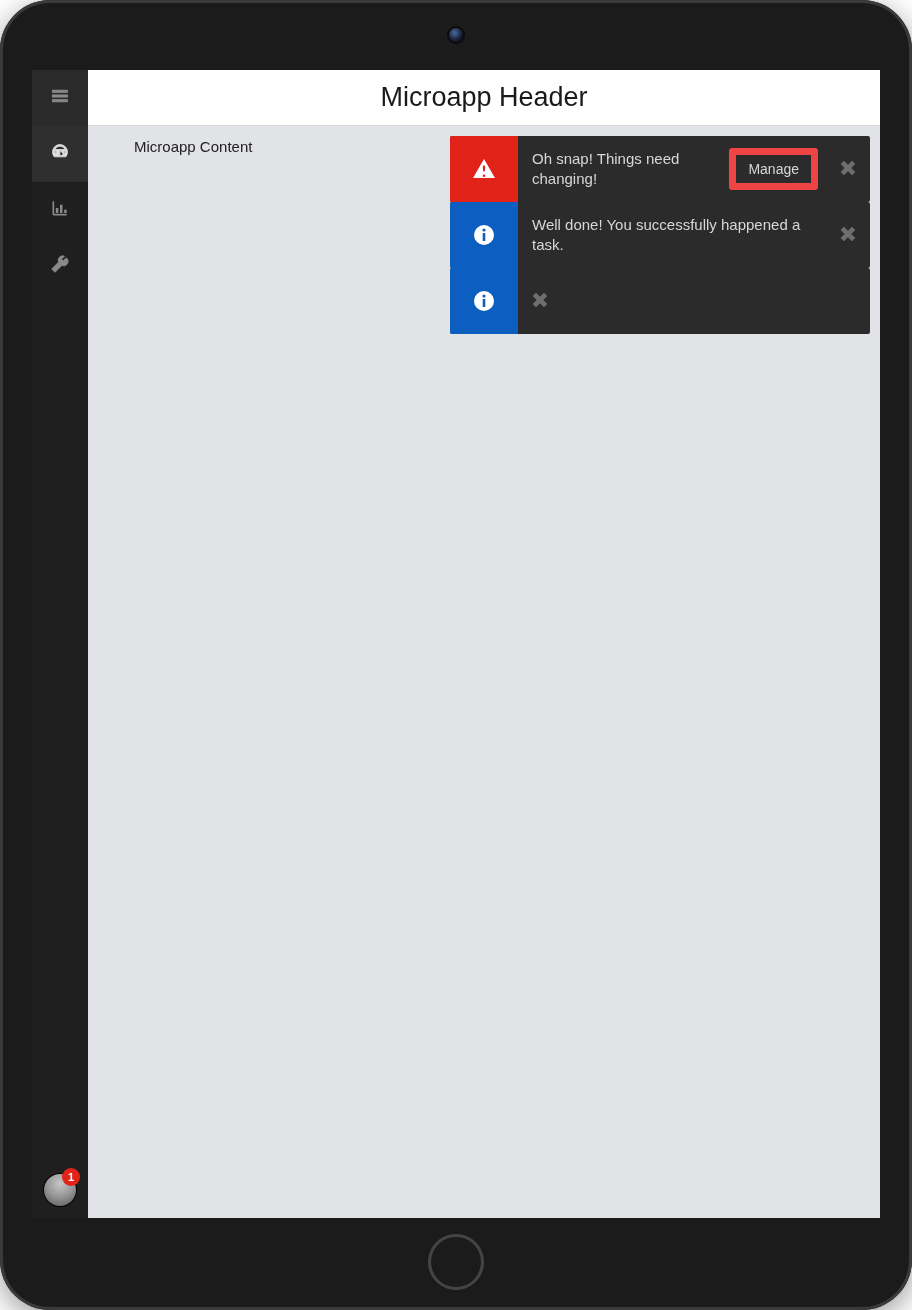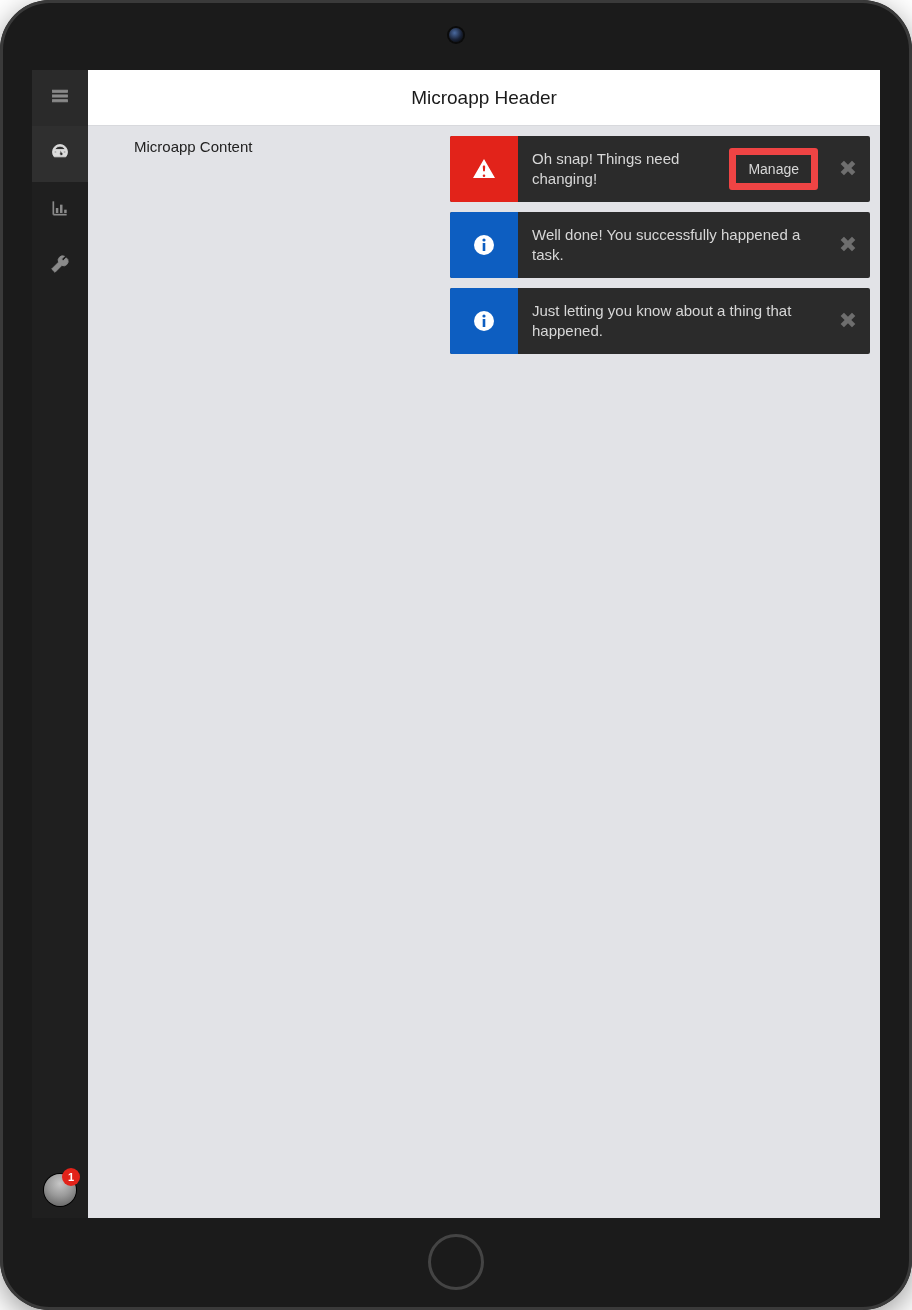--- a/index.html
+++ b/index.html
@@ -117,42 +117,41 @@
     flex-direction: column;
     min-width: 0;
   }
   .header {
     height: 56px;
     background: #fff;
     border-bottom: 1px solid #d8d9dd;
     display: flex;
     align-items: center;
     justify-content: center;
-    font-size: 19px;
+    font-size: 27px;
     color: #1a1a1a;
   }
   .content {
     flex: 1;
     background: #e2e3e7;
     position: relative;
     padding: 12px 14px;
     font-size: 15px;
     color: #222;
     margin-left: 32px;
   }
 
   
   .toast-stack {
     position: absolute;
     top: 10px;
     right: 10px;
     width: 420px;
     display: flex;
     flex-direction: column;
-    gap: 10px;
   }
   .toast {
     display: flex;
     align-items: stretch;
     background: #2b2b2b;
     color: #d7d7d7;
     border-radius: 2px;
     overflow: hidden;
     min-height: 66px;
   }
@@ -285,21 +284,20 @@
           </div>
 
           <div class="toast">
             <div class="toast-icon blue">
               <svg viewBox="0 0 24 24">
                   <circle cx="12" cy="12" r="10"></circle>
                   <rect x="10.7" y="10" width="2.6" height="8" fill="#0d5ec1"></rect>
                   <circle cx="12" cy="7" r="1.6" fill="#0d5ec1"></circle>
                 </svg>
             </div>
-            <div class="toast-body">Just letting you know about a thing that happened.</div>
             <div class="toast-close">✖</div>
           </div>
 
         </div>
       </div>
     </div>
 
   </div>
 
   <div class="tablet-home"></div>

